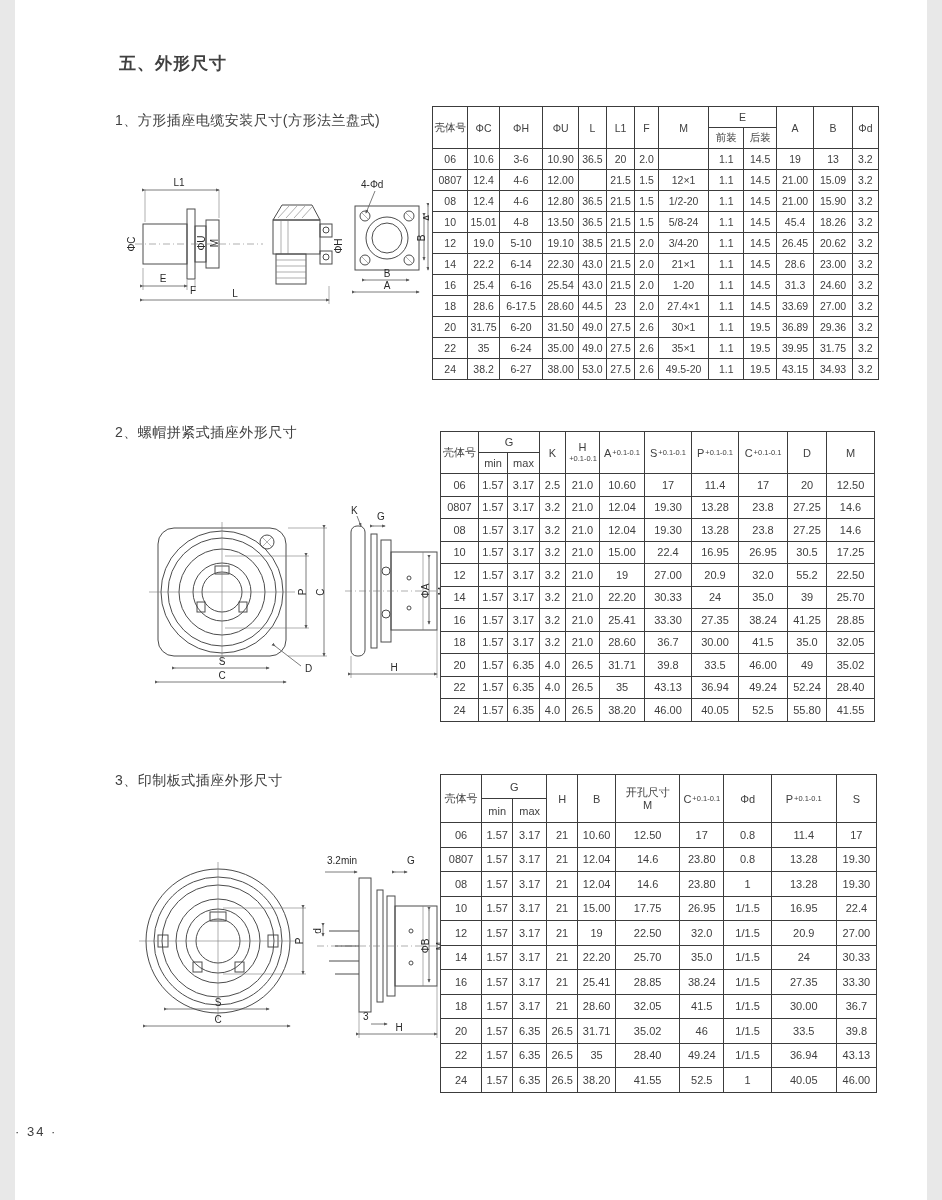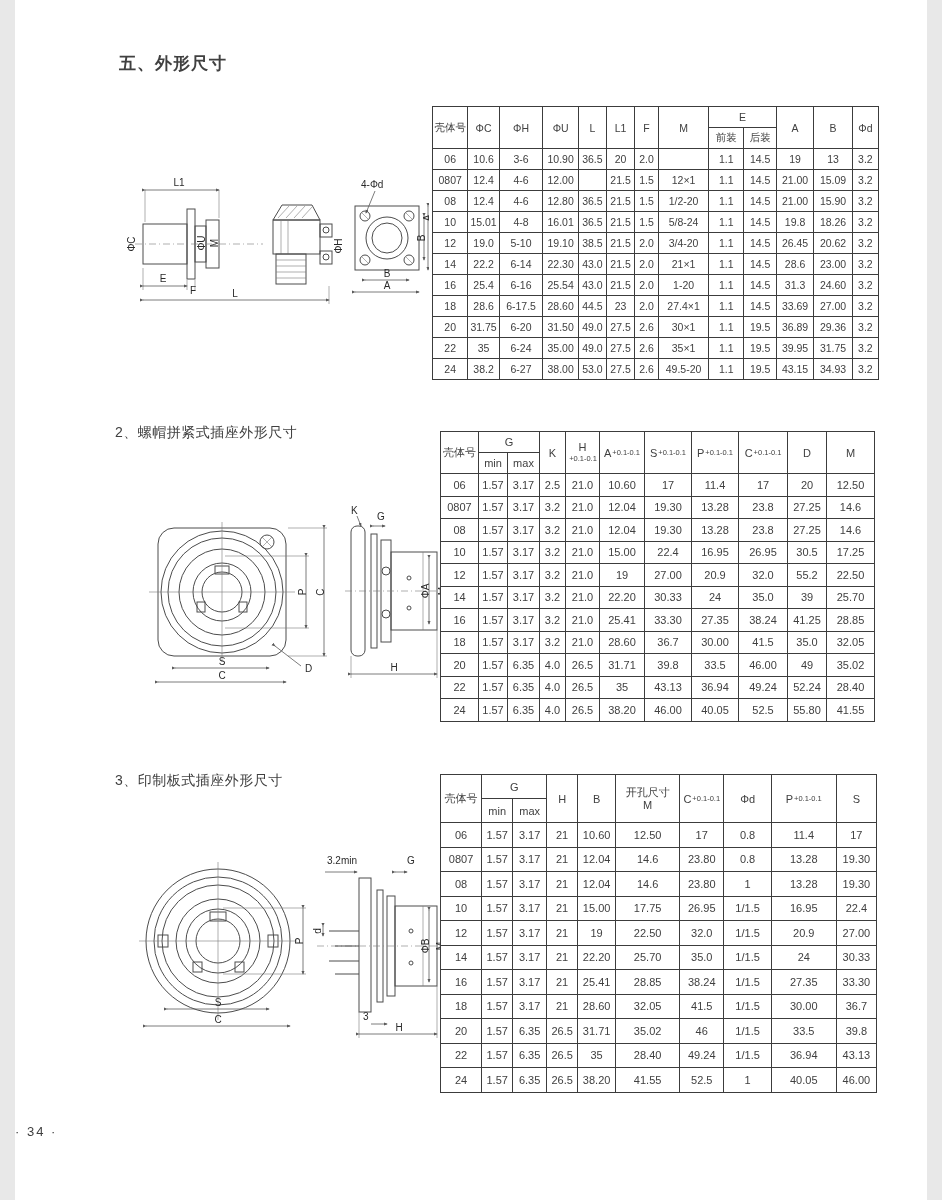--- a/index.html
+++ b/index.html
@@ -38,20 +38,21 @@
   svg .dim{stroke:#5a5a5a;stroke-width:0.8;fill:none;}
   .page-footer{position:absolute;left:0;right:0;top:1124px;font-size:13px;letter-spacing:2px;}
 </style>
 </head>
 <body>
 
 <div class="page">
 
   <div class="doc-title">五、外形尺寸</div>
 
+  <div class="sec-label sec1-label">1、方形插座电缆安装尺寸(方形法兰盘式)</div>
 
   <svg class="drawing d1" width="306" height="132" viewBox="0 0 306 132">
     <defs>
       <marker id="ar1" markerWidth="8" markerHeight="8" refX="4" refY="2" orient="auto">
         <path d="M0,0 L5,2 L0,4 z" fill="#5a5a5a"></path>
       </marker>
     </defs>
 
     <line class="dim" x1="22" y1="14" x2="96" y2="14" marker-start="url(#ar1)" marker-end="url(#ar1)"></line>
     <line class="thin" x1="22" y1="14" x2="22" y2="46"></line>
@@ -201,28 +202,28 @@
           <td>1.1</td>
           <td>14.5</td>
           <td>21.00</td>
           <td>15.90</td>
           <td>3.2</td>
         </tr>
         <tr>
           <td>10</td>
           <td>15.01</td>
           <td>4-8</td>
-          <td>16.01</td>
+          <td>13.50</td>
           <td>36.5</td>
           <td>21.5</td>
           <td>1.5</td>
           <td>5/8-24</td>
           <td>1.1</td>
           <td>14.5</td>
-          <td>19.8</td>
+          <td>45.4</td>
           <td>18.26</td>
           <td>3.2</td>
         </tr>
         <tr>
           <td>12</td>
           <td>19.0</td>
           <td>5-10</td>
           <td>19.10</td>
           <td>38.5</td>
           <td>21.5</td>

